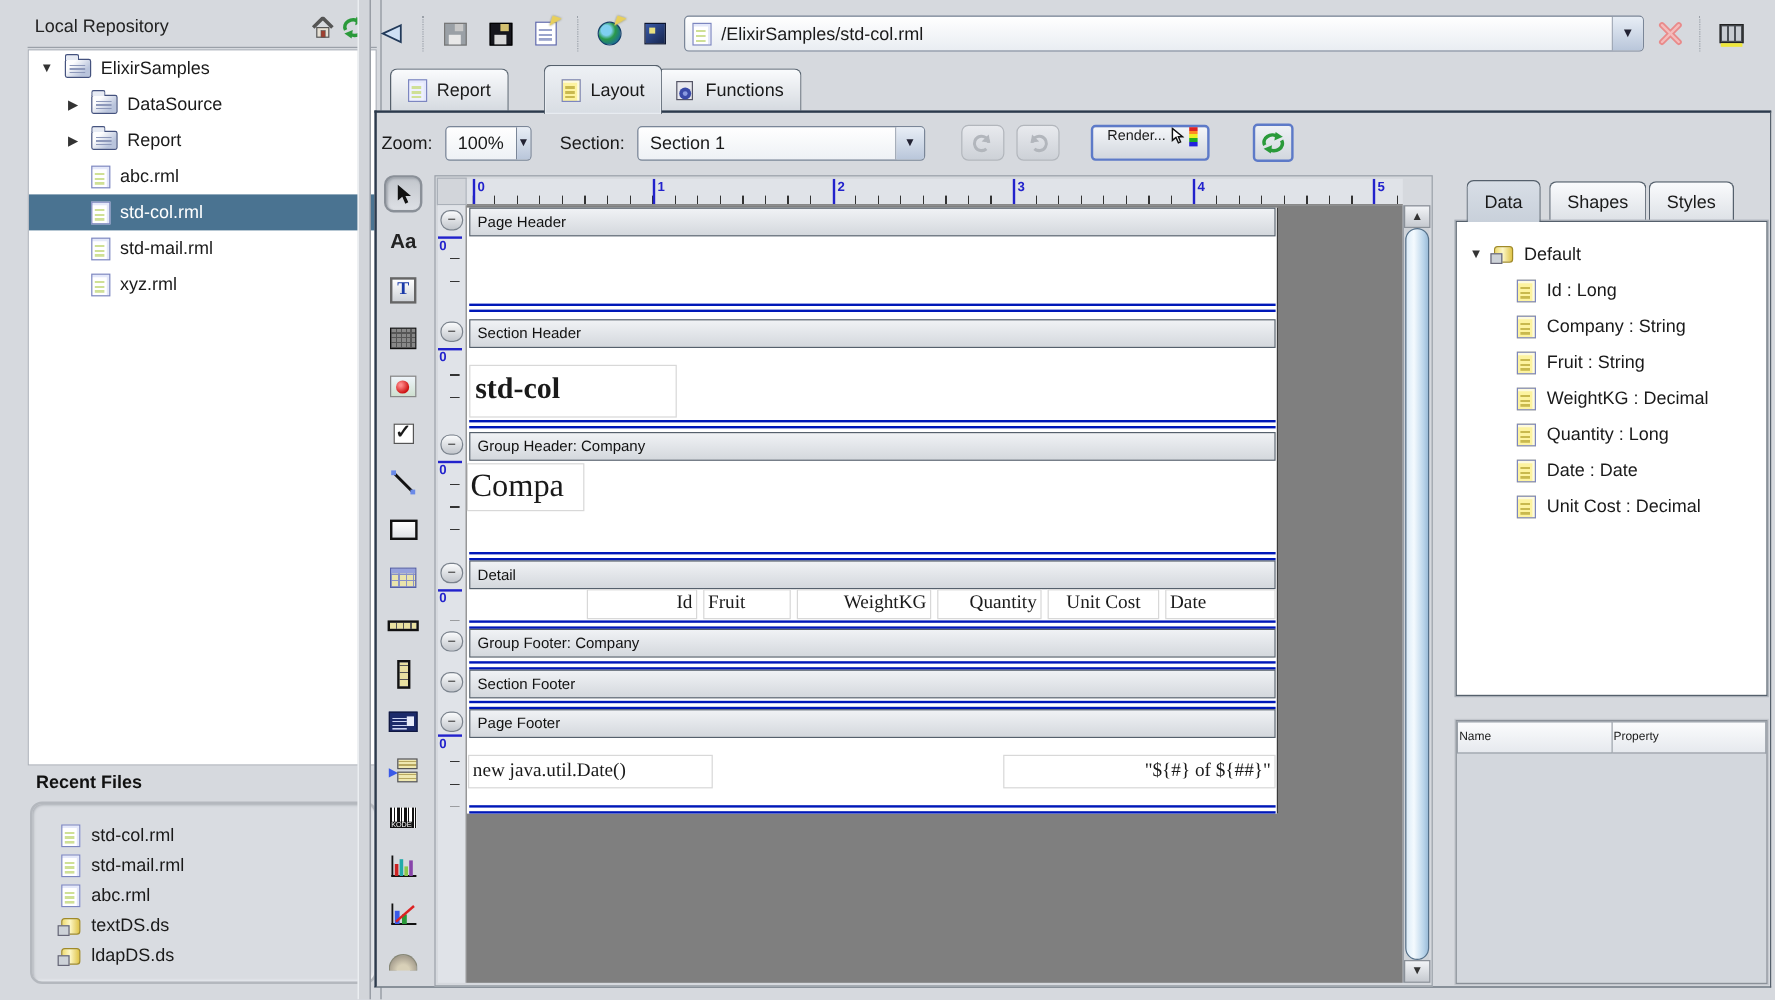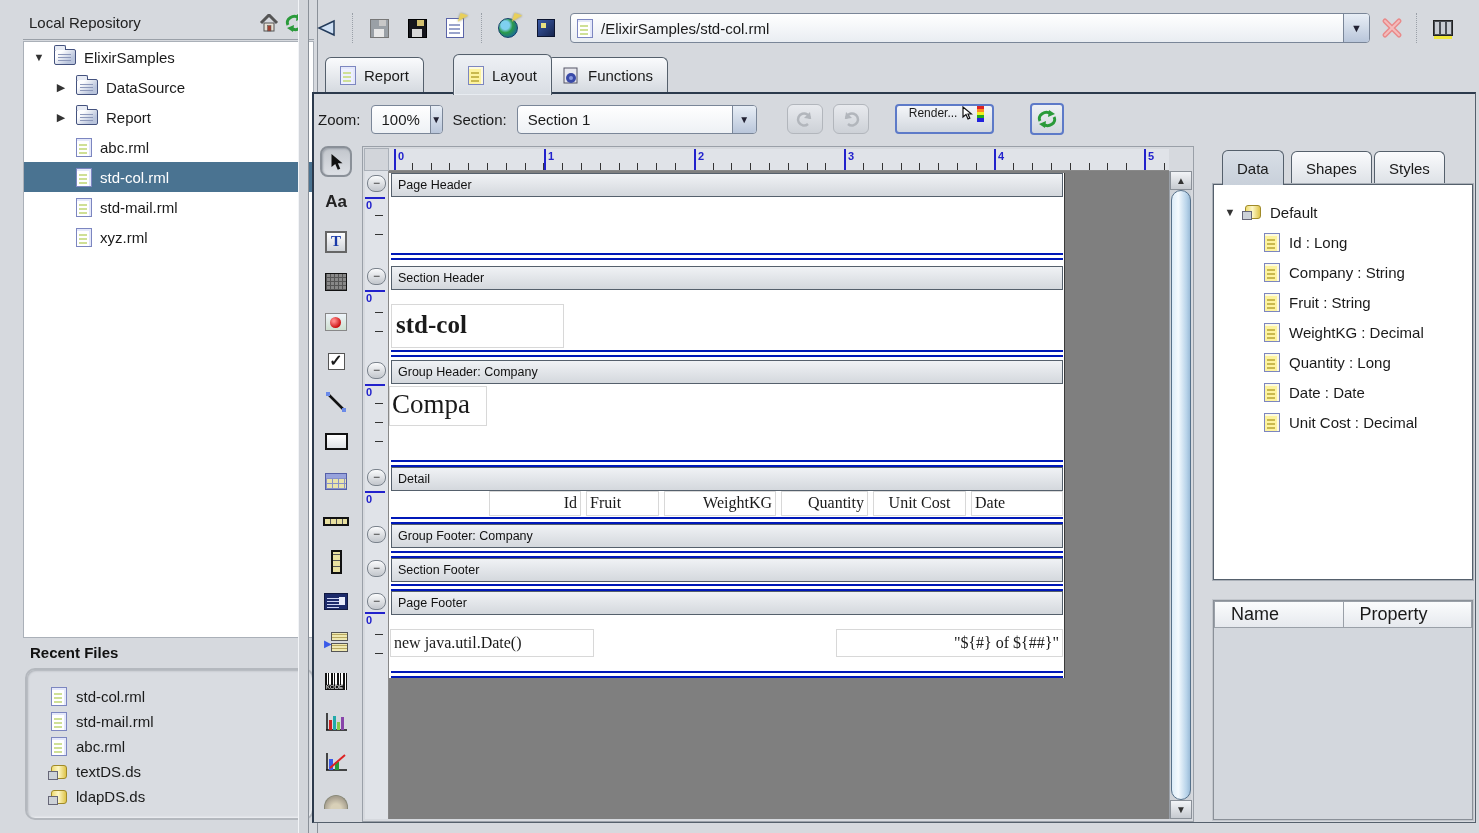--- a/index.html
+++ b/index.html
@@ -122,21 +122,21 @@
   #sthumb { position:absolute; left:1px; top:19px; bottom:19px; width:20px; border-radius:10px; border:1px solid #56718a; background:linear-gradient(90deg,#dcecf8,#f4fafe 35%,#b9d4ea 80%,#9cbcd8); }
 
   
   .rtab { position:absolute; top:151px; height:33px; border:1px solid #55606c; border-bottom:none; border-radius:6px 6px 0 0; background:linear-gradient(#fafbfd,#dde1e6); font-size:15px; display:flex; align-items:center; padding:0 14px; }
   .rtab.active { background:linear-gradient(#d8dee6,#c8d0da); z-index:5; top:150px; height:35px; }
   #data-panel { position:absolute; left:1213px; top:184px; width:260px; height:396px; background:#fff; border:1px solid #55606c; box-shadow:0 0 0 1px #aab0b8; padding-top:12px; }
   .drow { height:30px; display:flex; align-items:center; gap:9px; font-size:15px; padding-left:10px; }
   .drow.f { padding-left:50px; }
   #prop-panel { position:absolute; left:1213px; top:600px; width:260px; height:220px; border:1px solid #8a9098; box-shadow:0 0 0 1px #c2c6cc; background:#d3d7dd; }
   #prop-head { display:flex; height:27px; }
-  #prop-head .cell { flex:1; background:linear-gradient(#fbfcfd,#e6e9ee); border:1px solid #9aa0a8; border-left:none; font-size:18px; display:flex; align-items:center; padding-left:16px; }
+  #prop-head .cell { flex:1; background:linear-gradient(#fbfcfd,#e6e9ee); border:1px solid #9aa0a8; border-left:none; font-size:10px; display:flex; align-items:center; padding-left:1px; }
   #prop-head .cell:first-child { border-left:1px solid #9aa0a8; }
 
   svg { display:block; }
 </style>
 </head>
 <body>
 
 <div id="app">
 
   <div id="left-panel">
@@ -298,21 +298,21 @@
   </div>
 
   <div id="content-frame"></div>
 
   <div id="zoom-row">
     <span>Zoom:</span>
     <div class="combo" style="width:72px">
       <span class="cval">100%</span>
       <span class="carr">▼</span>
     </div>
-    <span style="">Section:</span>
+    <span style="margin-left:14px">Section:</span>
     <div class="combo" style="width:240px">
       <span class="cval">Section 1</span>
       <span class="carr">▼</span>
     </div>
     <span style="width:10px"></span>
     <span class="round-btn">
         <span>
           <svg width="20" height="18" viewBox="0 0 20 18">
             <path d="M15 9 a6 6 0 1 0 -2 5" fill="none" stroke="#b2b6bc" stroke-width="2.5"></path>
             <path d="M15 2 L16 9 L9 8 Z" fill="#b2b6bc"></path>

